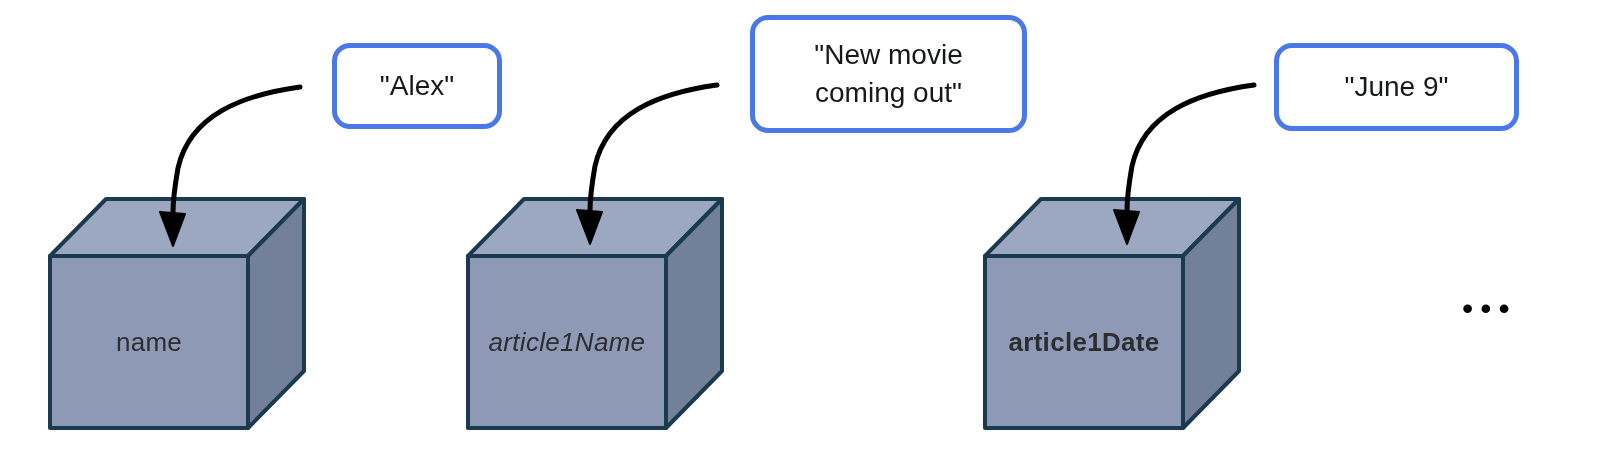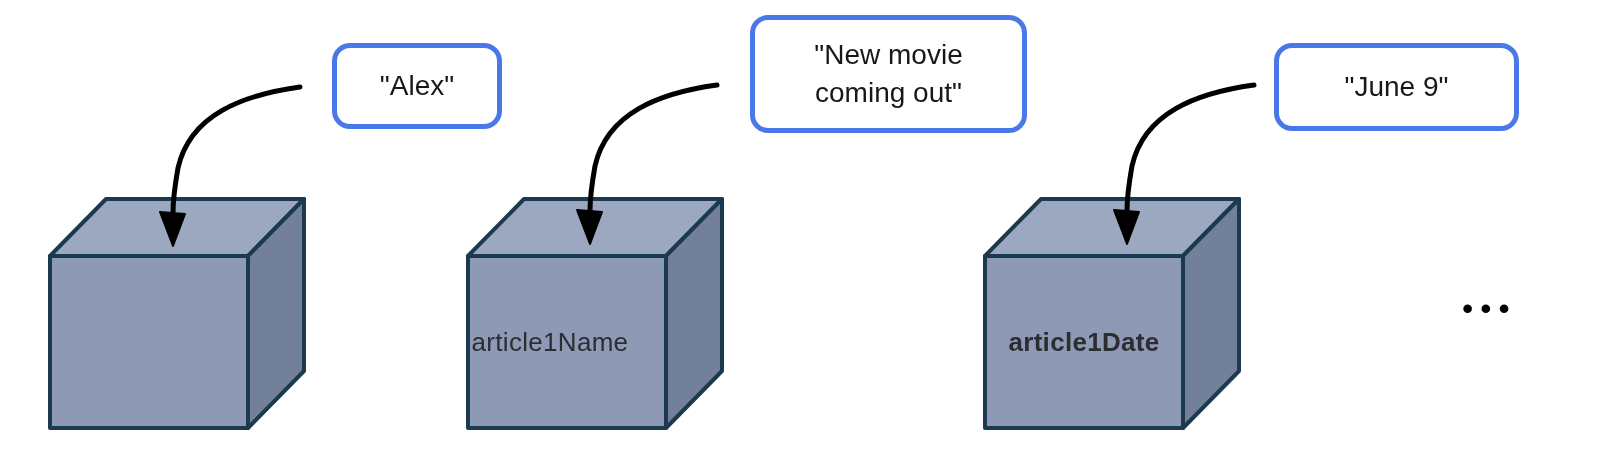--- a/index.html
+++ b/index.html
@@ -20,21 +20,21 @@
   }
   .bubble-1{left:332px;top:43px;width:170px;height:86px;}
   .bubble-2{left:750px;top:15px;width:277px;height:118px;padding:0 38px;}
   .bubble-3{left:1274px;top:43px;width:245px;height:88px;}
 
   .cube-label{
     position:absolute;display:flex;align-items:center;justify-content:center;
     font-size:26px;color:#2b2d31;letter-spacing:0.3px;
   }
   .cube-label-1{left:50px;top:256px;width:198px;height:172px;}
-  .cube-label-2{left:451px;top:256px;width:198px;height:172px;}
+  .cube-label-2{left:468px;top:256px;width:198px;height:172px;font-style:italic;}
   .cube-label-3{left:985px;top:256px;width:198px;height:172px;font-weight:bold;}
 
   .more{
     position:absolute;left:1462px;top:290px;height:36px;line-height:36px;
     font-size:32px;letter-spacing:7px;color:#000;white-space:nowrap;
   }
 </style>
 </head>
 <body>
 
@@ -77,20 +77,23 @@
   <div class="bubble bubble-1">
     <span>"Alex"</span>
   </div>
   <div class="bubble bubble-2">
     <span>"New movie coming out"</span>
   </div>
   <div class="bubble bubble-3">
     <span>"June 9"</span>
   </div>
 
+  <div class="cube-label cube-label-1">
+    <span>name</span>
+  </div>
   <div class="cube-label cube-label-2">
     <span>article1Name</span>
   </div>
   <div class="cube-label cube-label-3">
     <span>article1Date</span>
   </div>
 
   <div class="more">•••</div>
 
 </div>

